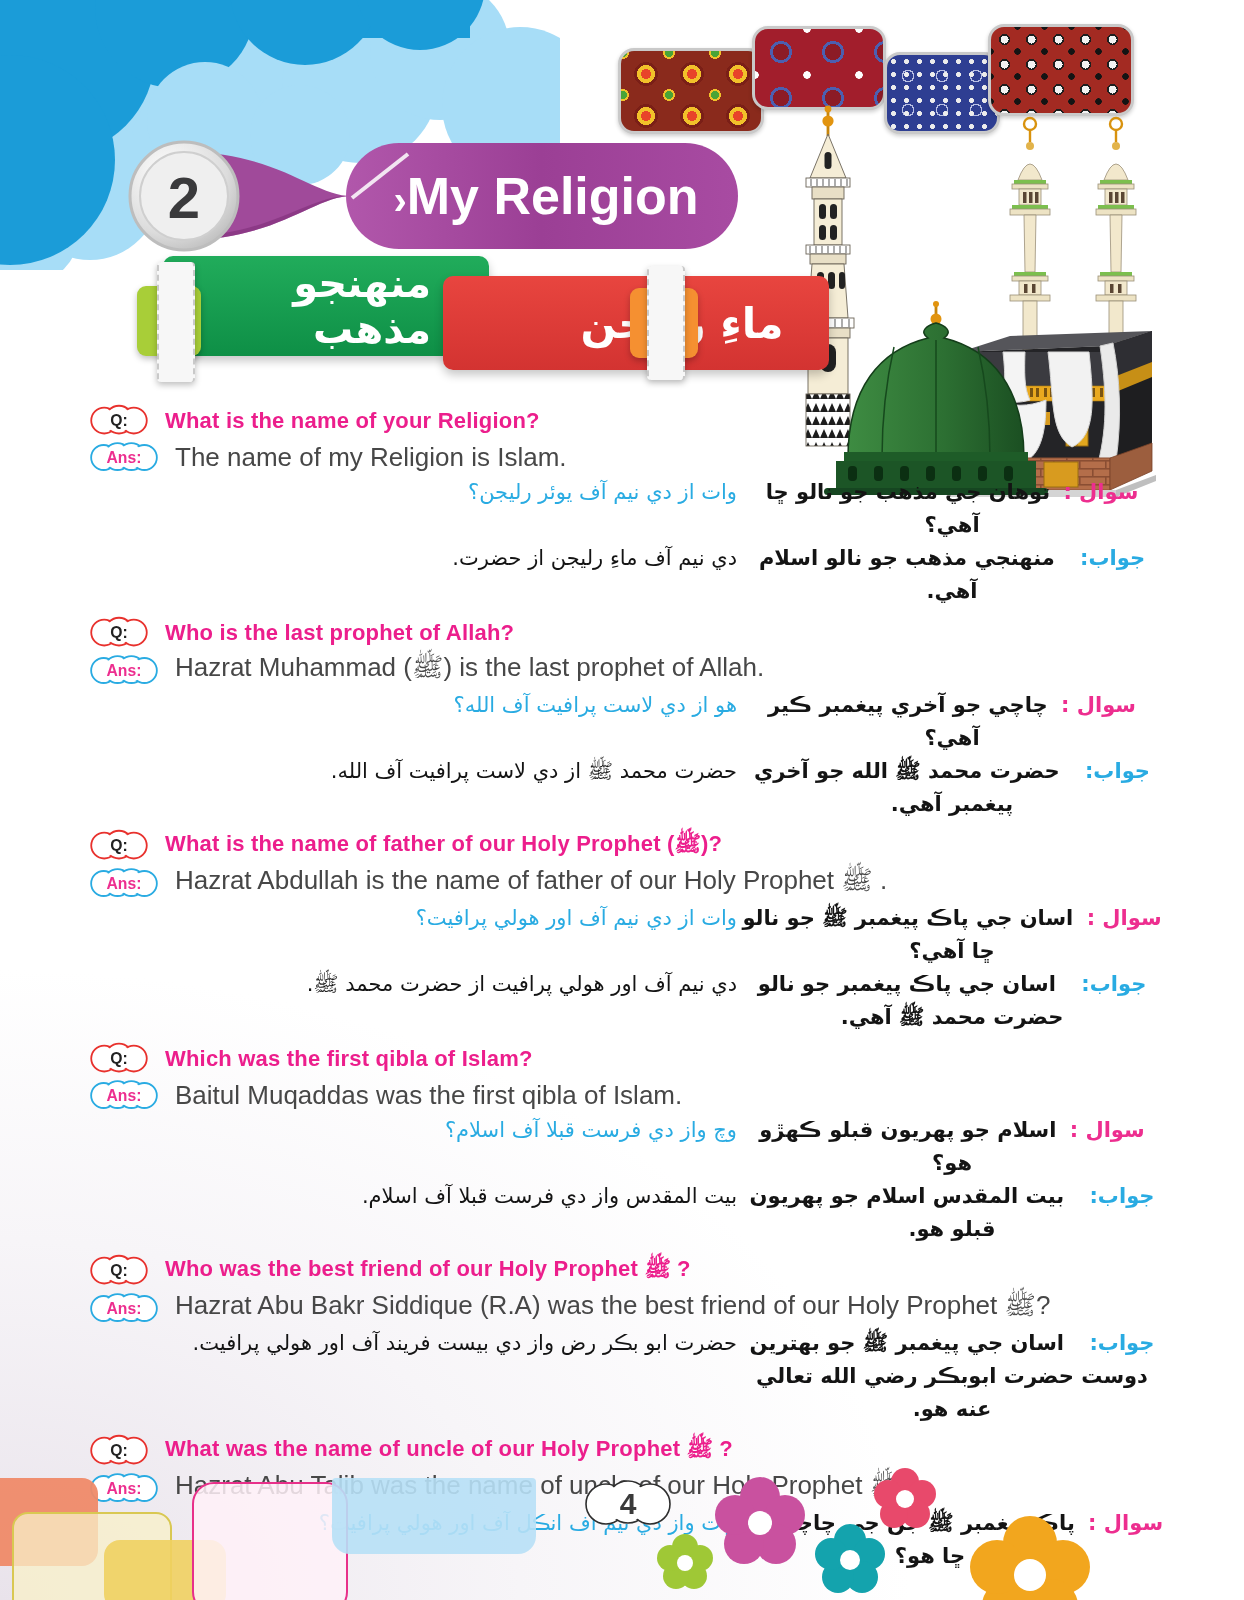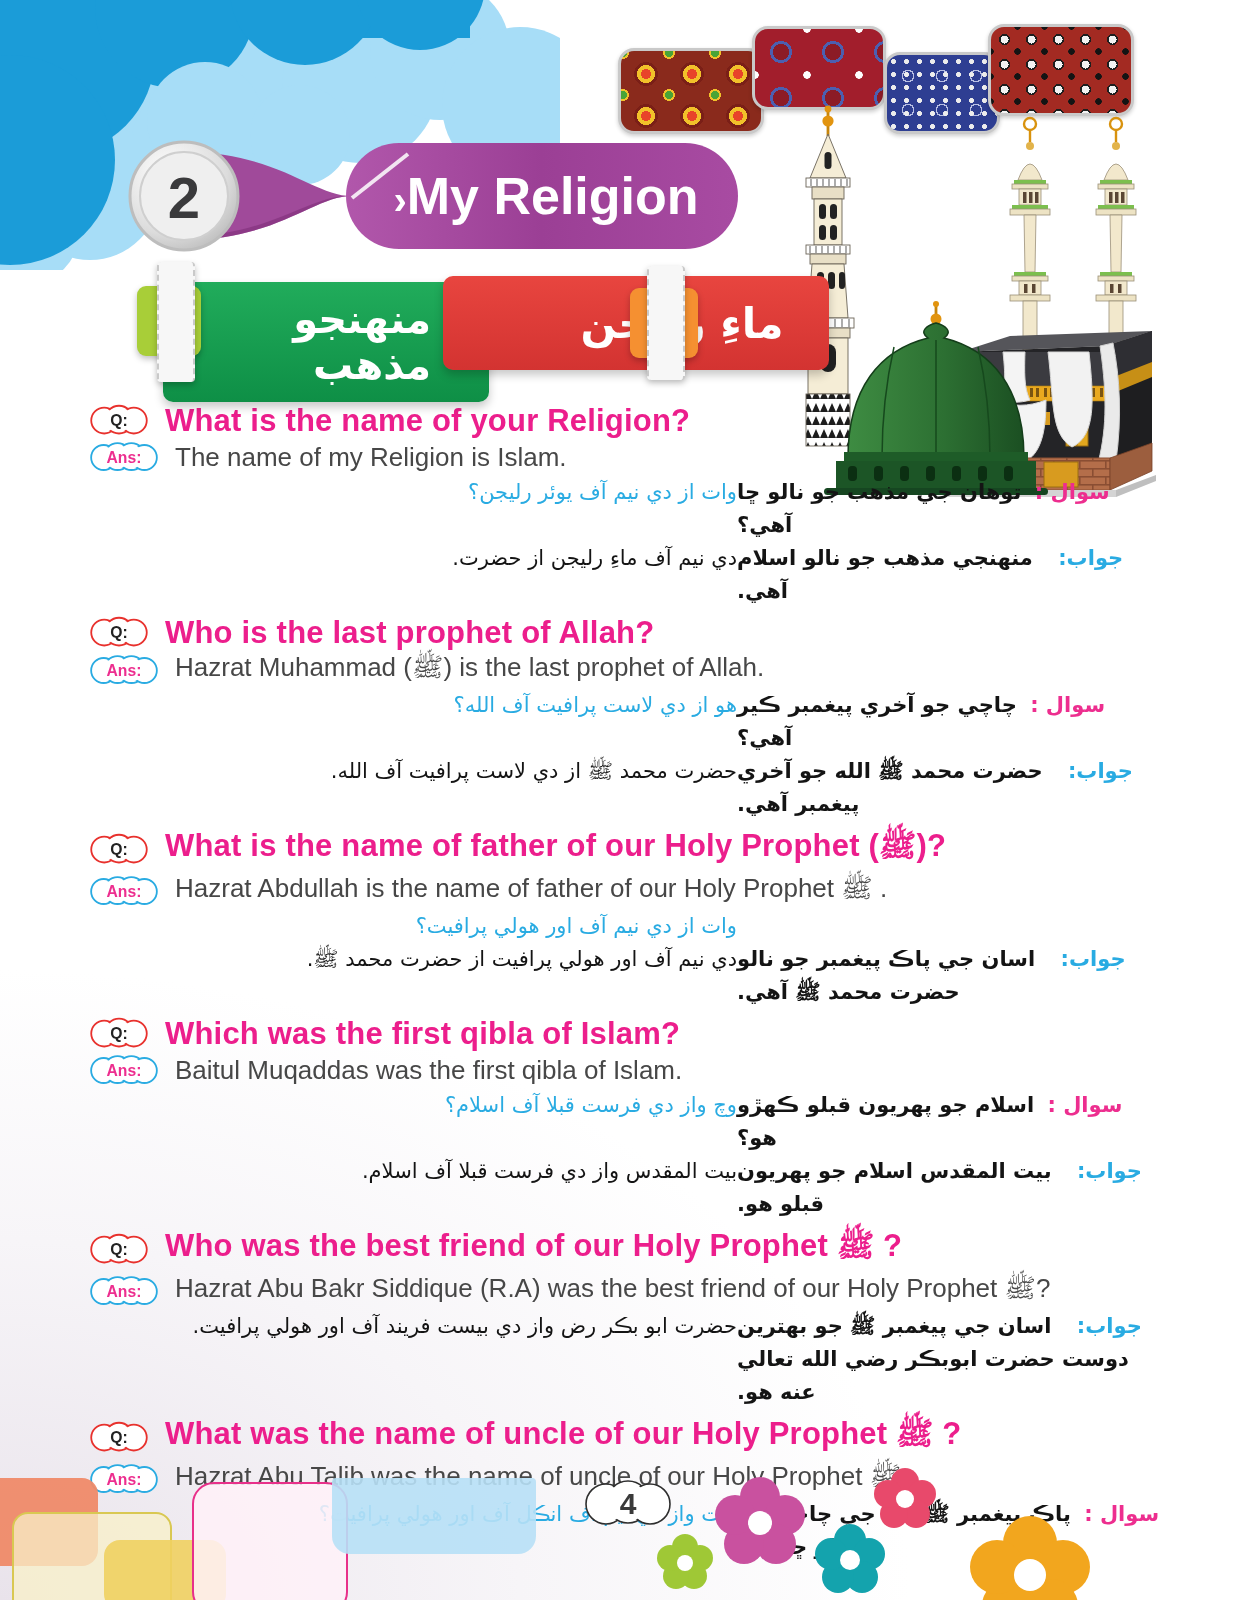--- a/index.html
+++ b/index.html
@@ -37,28 +37,28 @@
   .tab-green{background:#A8CE38;}
   .tab-orange{background:#F59031;}
   .scroll-strip{position:absolute;background:#F7F7F7;border-left:2px dashed #C9C9C9;border-right:2px dashed #C9C9C9;
     border-radius:4px;z-index:4;box-shadow:0 3px 6px rgba(0,0,0,.25);}
 
   
   .qa-list{position:absolute;left:85px;top:402px;width:1082px;}
   .qa{margin-bottom:6px;}
   .qline,.aline{display:flex;align-items:center;gap:12px;min-height:37px;}
   .bub{flex:0 0 auto;}
-  .qtext{font-size:31px;font-weight:bold;color:#EC1E8C;letter-spacing:.2px;}
+  .qtext{font-size:22px;font-weight:bold;color:#EC1E8C;letter-spacing:.2px;}
   .atext{font-size:26px;color:#474747;}
   .trow{display:flex;align-items:baseline;}
   .lcol{width:652px;box-sizing:border-box;direction:rtl;text-align:right;padding-left:12px;
     font-family:"DejaVu Sans",sans-serif;font-size:21px;font-weight:normal;line-height:33px;}
   .lcol.blue{color:#29ABE2;}
   .lcol.dark{color:#141414;}
-  .rcol{flex:1;direction:rtl;text-align:left;font-family:"DejaVu Sans",sans-serif;
+  .rcol{flex:1;direction:rtl;text-align:center;font-family:"DejaVu Sans",sans-serif;
     font-size:21px;font-weight:bold;color:#141414;line-height:33px;}
   .slabel{color:#ED2E8F;margin-left:6px;}
   .jlabel{color:#29ABE2;margin-left:18px;}
 
   .bub text{font-family:"Liberation Sans",sans-serif;font-weight:bold;font-size:17px;text-anchor:middle;}
   .qbub .ring{fill:#fff;stroke:#E8312D;stroke-width:2;}
   .qbub .cap{fill:#fff;}
   .qbub text{fill:#222;}
   .abub .ring{fill:#fff;stroke:#29ABE2;stroke-width:2;}
   .abub .cap{fill:#fff;}
@@ -251,21 +251,21 @@
     <path d="M244,58 L300,14" stroke="#ffffff" stroke-width="4" opacity=".85"></path>
     <circle cx="76" cy="56" r="54" fill="url(#silver)" stroke="#BDBDBD" stroke-width="3"></circle>
     <circle cx="76" cy="56" r="44" fill="#EFEFEF" stroke="#CFCFCF" stroke-width="2"></circle>
     <text x="76" y="78" text-anchor="middle" font-size="58" font-weight="bold" fill="#3A3A3C">2</text>
     <text x="438" y="74" text-anchor="middle" font-size="52" font-weight="bold" fill="#ffffff">
       <tspan font-size="40">›</tspan><tspan>My Religion</tspan>
     </text>
   </svg>
 
   <div class="scroll-tab tab-green" style="left:137px;top:286px;width:64px;height:70px;"></div>
-  <div class="scroll-body scroll-green" style="left:163px;top:282px;width:268px;height:120px;">
+  <div class="scroll-body scroll-green" style="left:163px;top:256px;width:268px;height:100px;">
     <span>منهنجو مذهب</span>
   </div>
   <div class="scroll-strip" style="left:157px;top:262px;width:34px;height:120px;"></div>
 
   <div class="scroll-body scroll-red" style="left:443px;top:276px;width:294px;height:94px;">
     <span>ماءِ رليجن</span>
   </div>
   <div class="scroll-tab tab-orange" style="left:630px;top:288px;width:68px;height:70px;"></div>
   <div class="scroll-strip" style="left:647px;top:266px;width:34px;height:114px;"></div>
 
@@ -402,20 +402,24 @@
               <circle cx="32" cy="19" r="12.9"></circle>
               <circle cx="47" cy="19" r="12.9"></circle>
               <circle cx="61" cy="20" r="11.9"></circle>
             </g>
           <text x="39" y="26">Ans:</text>
         </svg>
         <span class="atext">Hazrat Abdullah is the name of father of our Holy Prophet ﷺ .</span>
       </div>
       <div class="trow">
         <div class="lcol blue">وات از دي نيم آف اور هولي پرافيت؟</div>
+        <div class="rcol">
+          <span class="slabel">سوال :</span>
+          <span>اسان جي پاڪ پيغمبر ﷺ جو نالو ڇا آهي؟</span>
+        </div>
       </div>
       <div class="trow">
         <div class="lcol dark">دي نيم آف اور هولي پرافيت از حضرت محمد ﷺ.</div>
         <div class="rcol">
           <span class="jlabel">جواب:</span>
           <span>اسان جي پاڪ پيغمبر جو نالو حضرت محمد ﷺ آهي.</span>
         </div>
       </div>
     </section>
 

